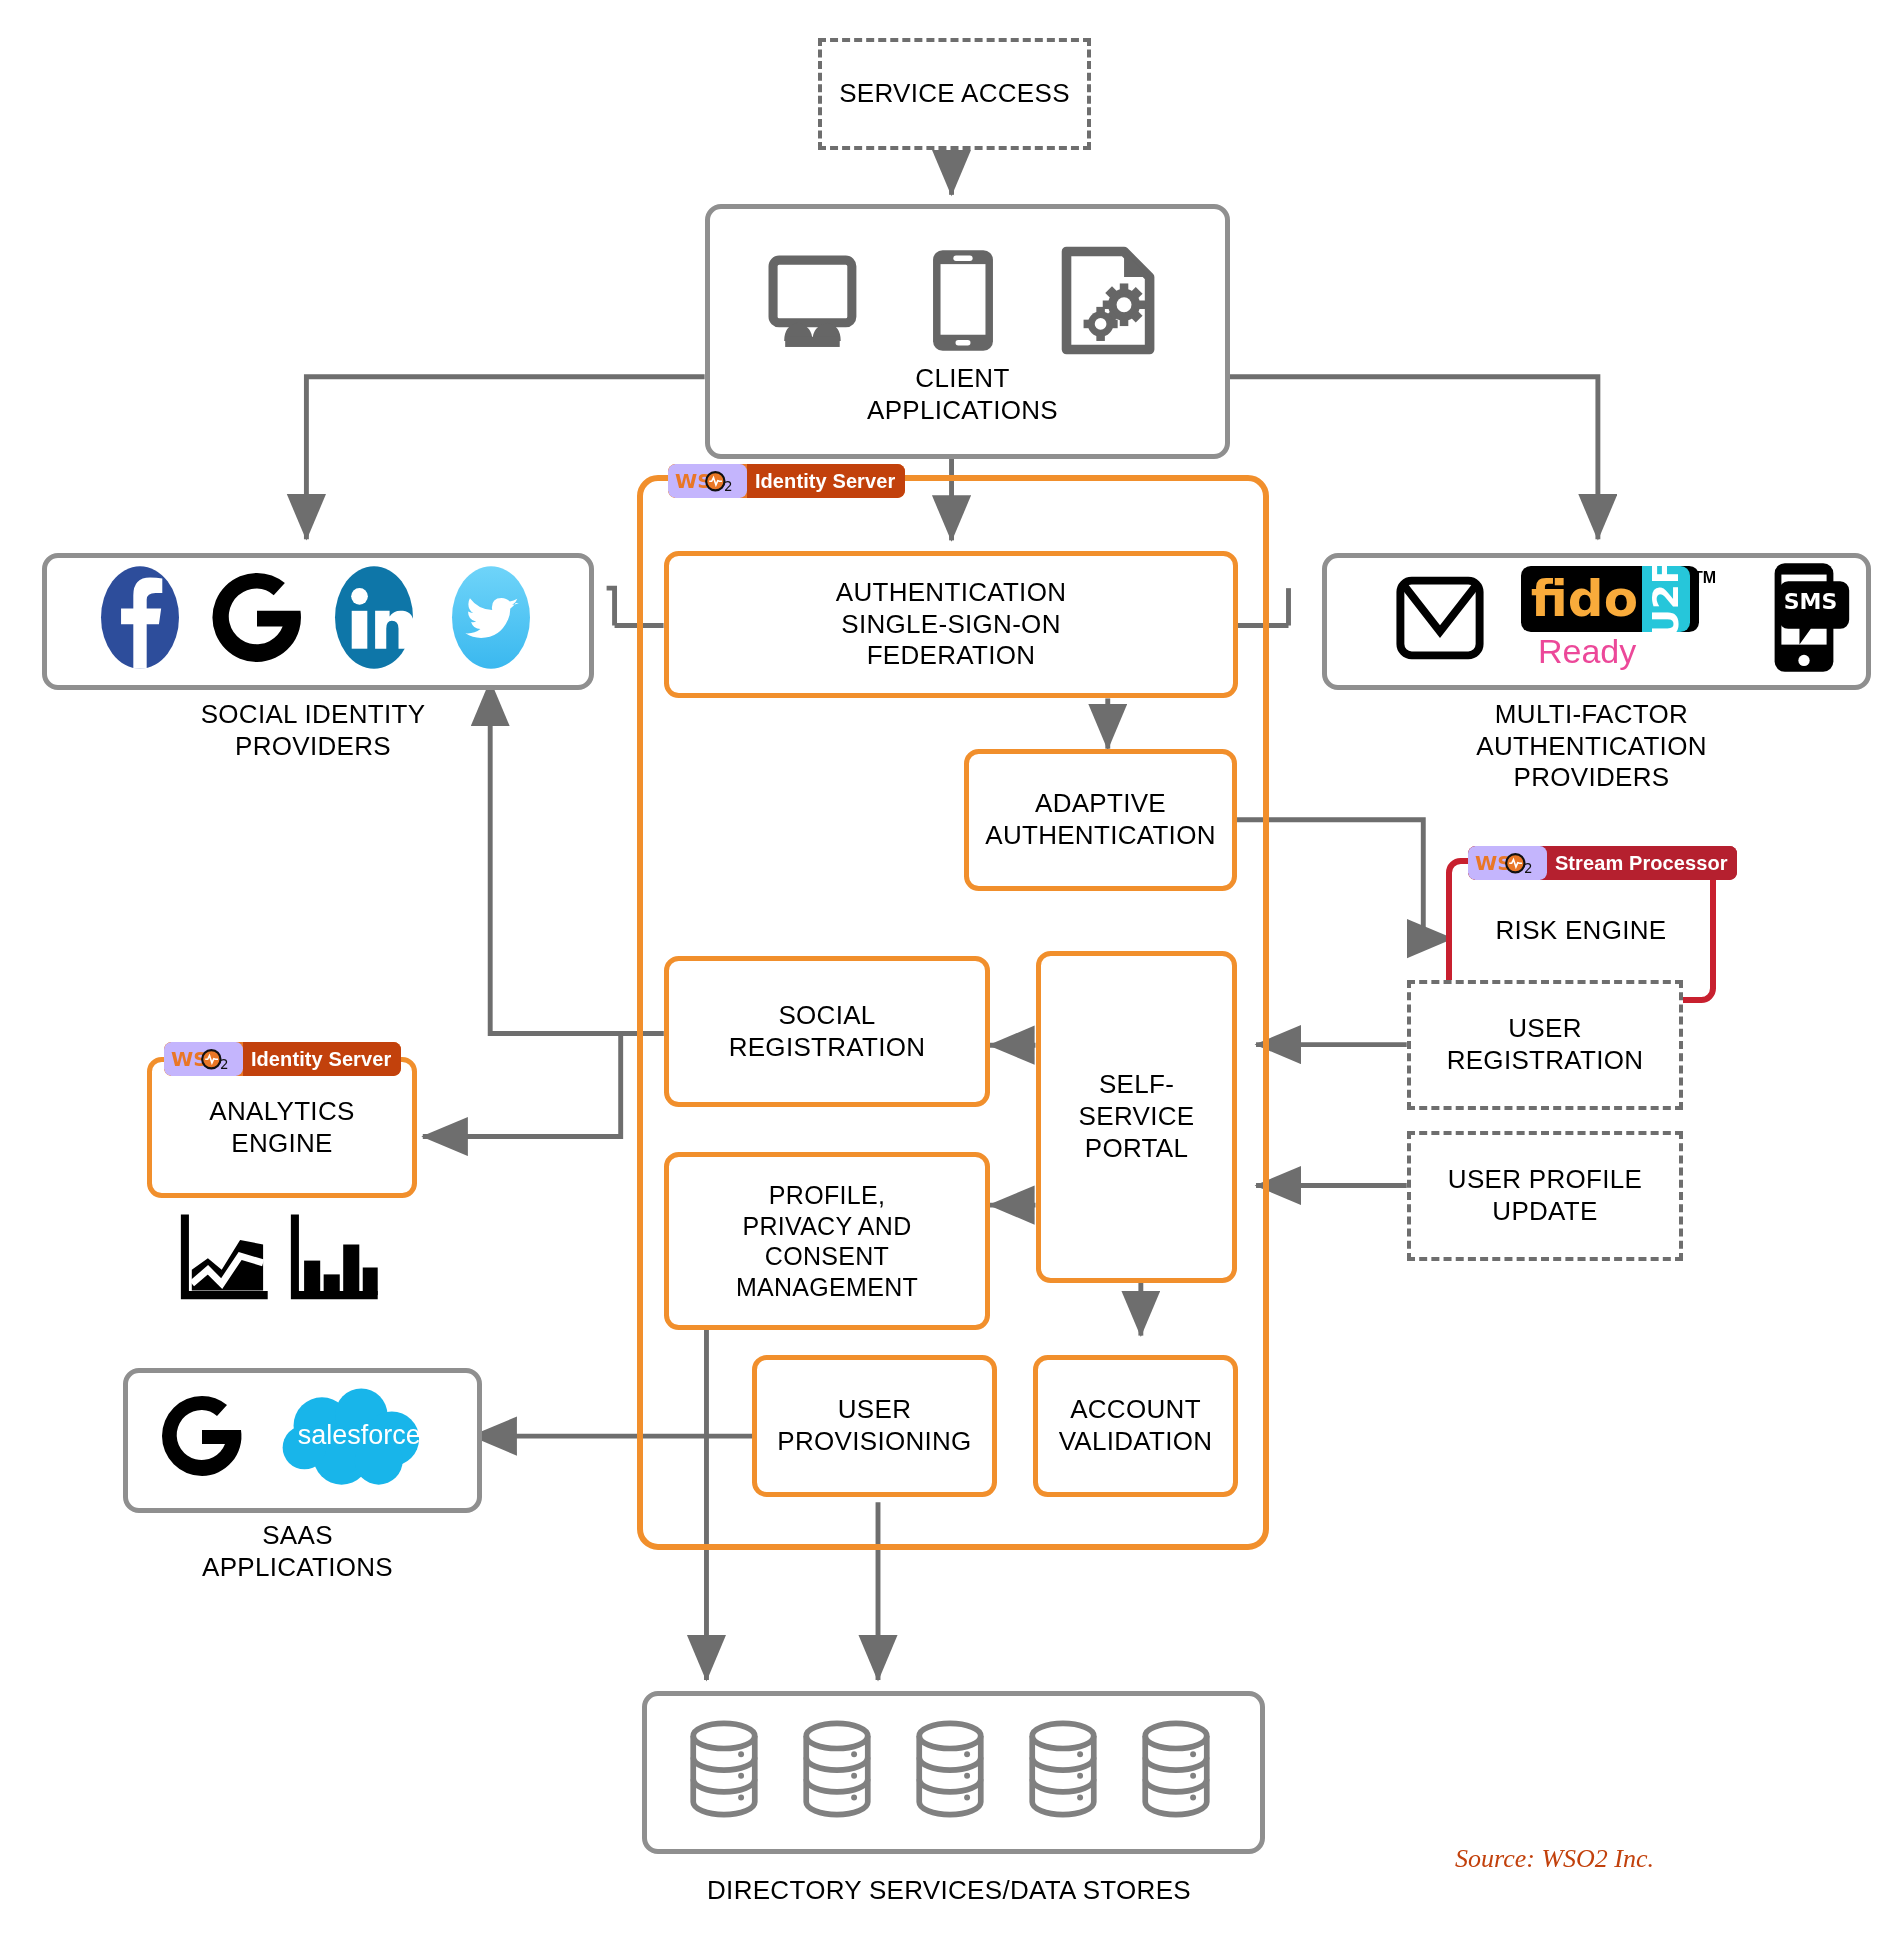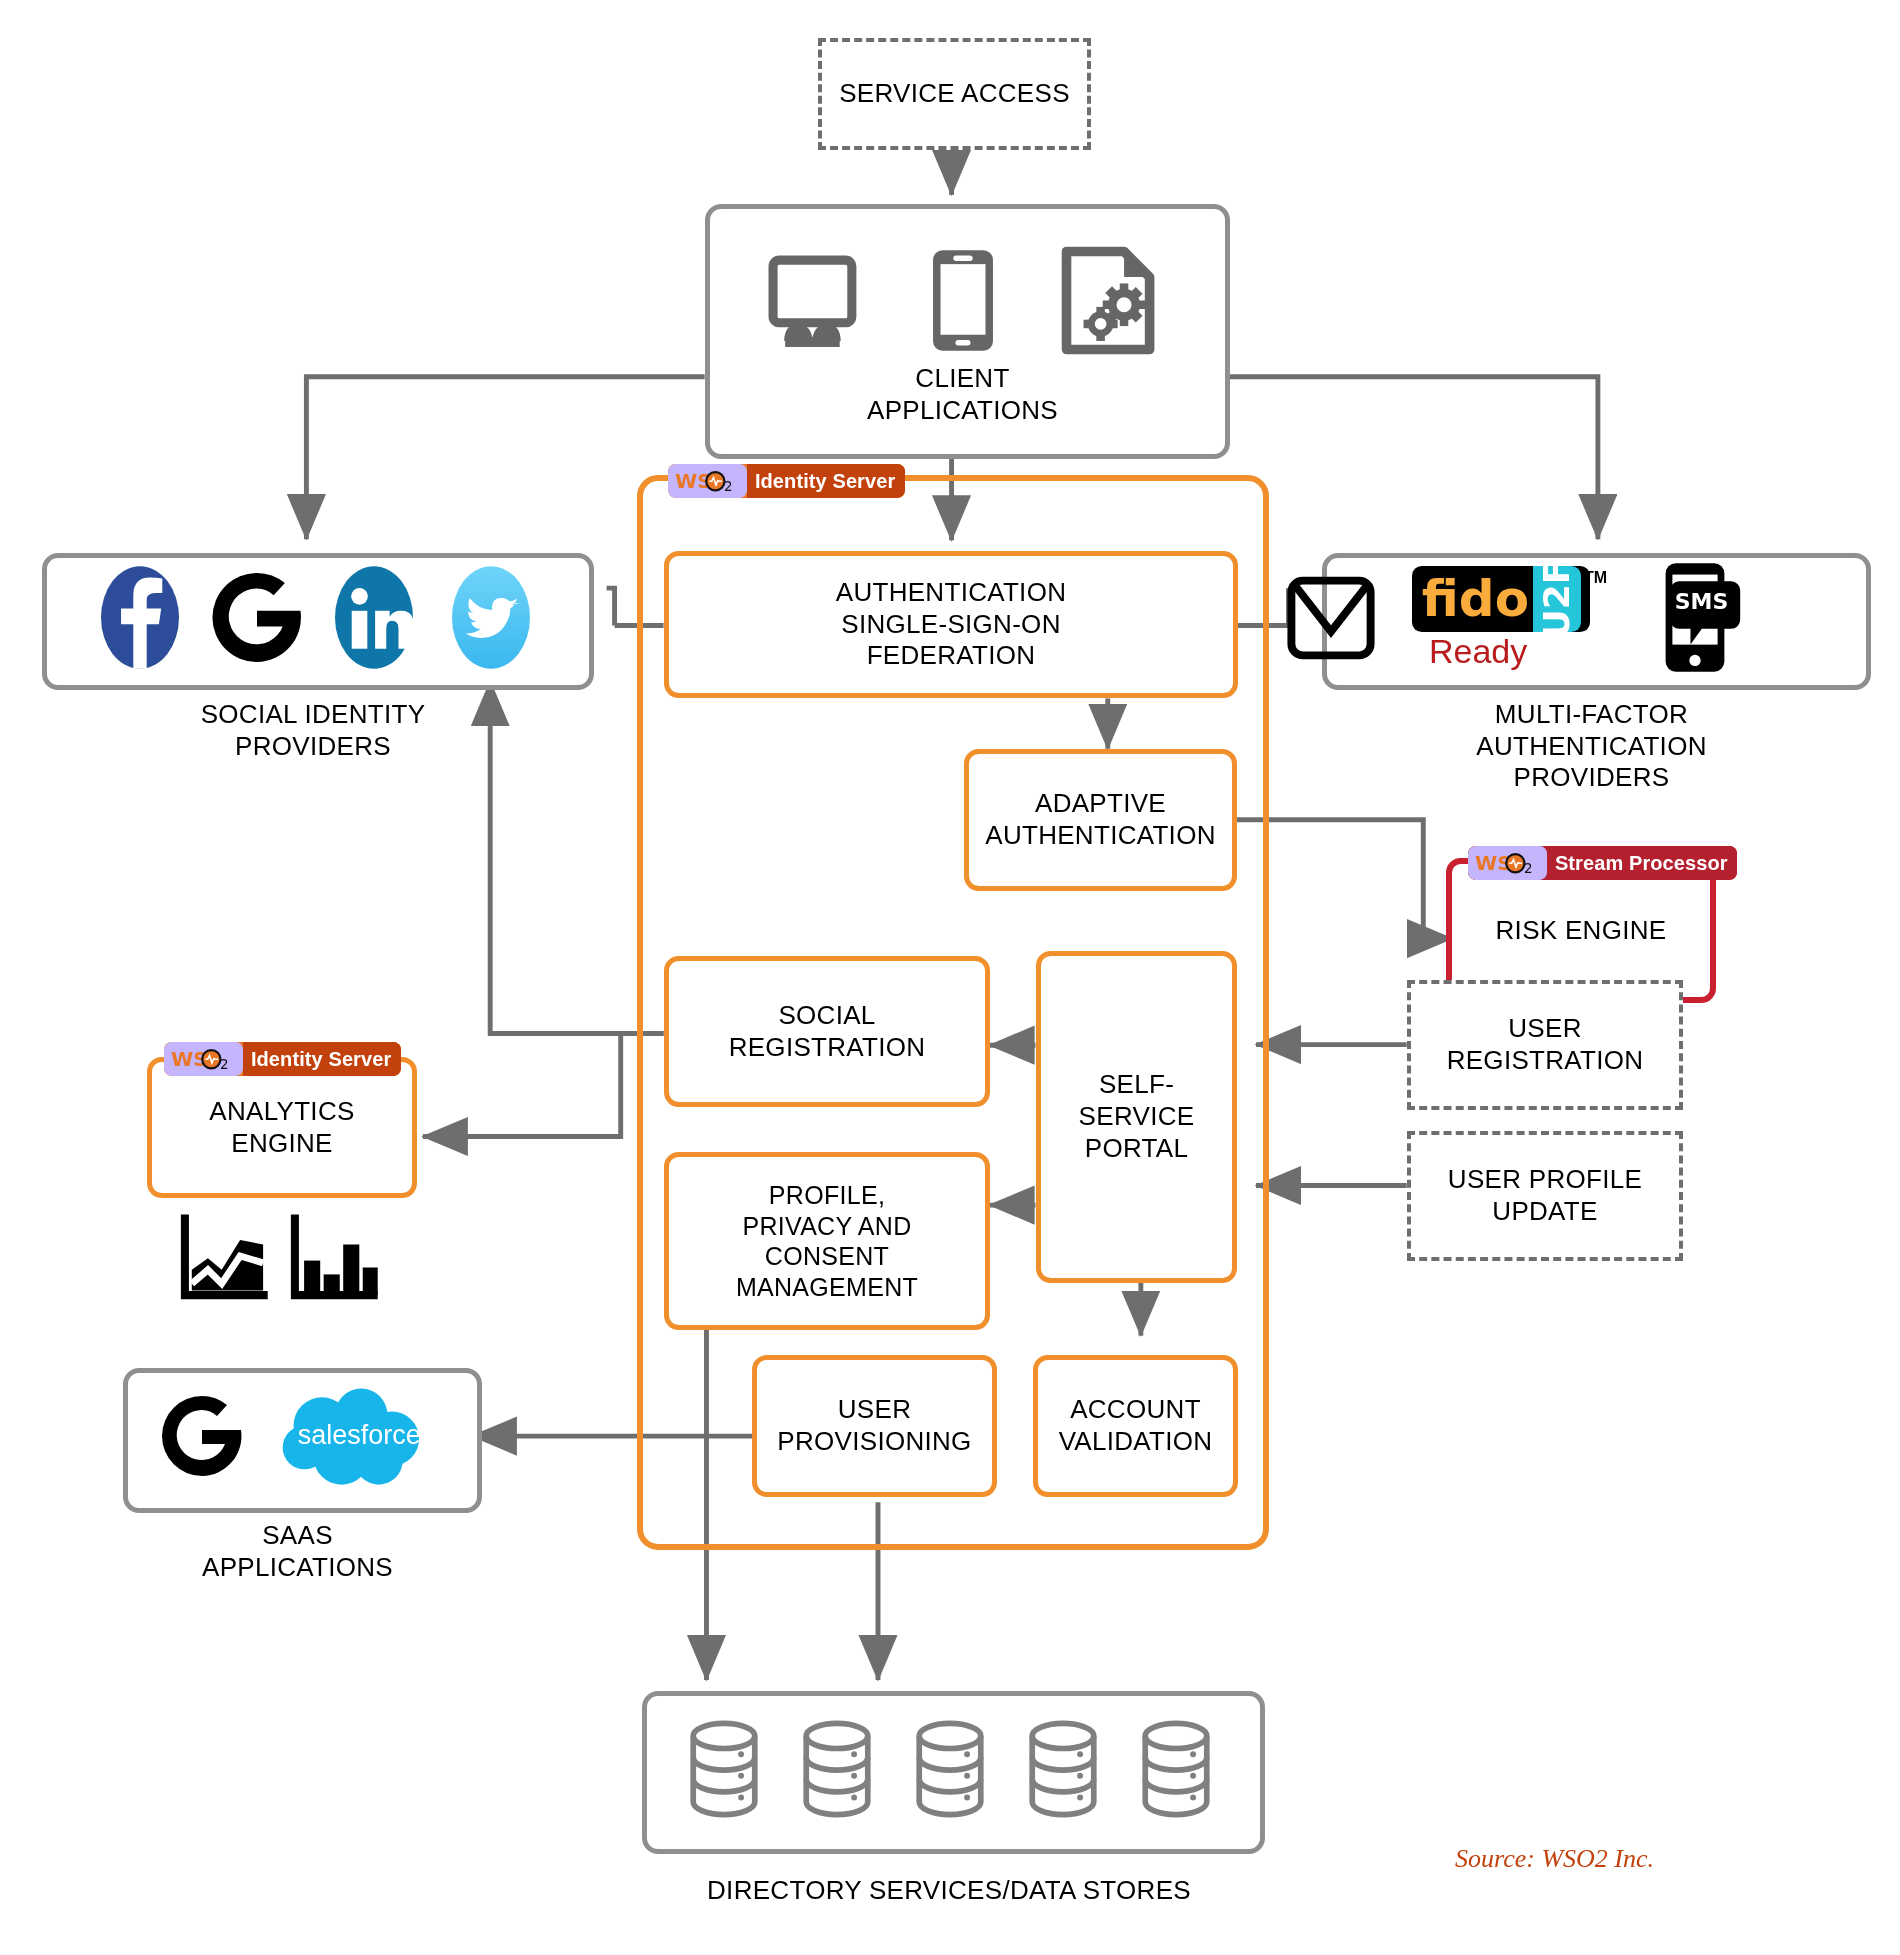--- a/index.html
+++ b/index.html
@@ -158,34 +158,34 @@
       </linearGradient>
         </defs>
       <ellipse cx="35" cy="46" rx="35" ry="46" fill="url(#tw)"></ellipse>
       <path d="M60 33 q-3 1.4 -6 1.7 q3.4 -2 4.6 -5.6 q-3.2 1.9 -6.7 2.6 q-3 -3.3 -7.5 -3.3 q-8.6 0 -8.6 8.6 q0 1.2 .3 2.3 q-12.7 -.6 -20 -10.6 q-1.4 2.4 -1.4 5.3 q0 5.4 4.4 7.9 q-2.5 -.1 -4.7 -1.3 v.1 q0 7.5 7.3 9.1 q-1.3 .4 -2.7 .4 q-1 0 -1.9 -.2 q2 6.2 8.4 6.4 q-5 3.9 -11.3 3.9 q-1.1 0 -2.2 -.1 q6.4 4.1 14.1 4.1 q16.9 0 24.2 -16.5 q1.9 -4.4 1.9 -8.5 v-1.2 q2.9 -2.1 5 -5.1z" fill="#fff"></path>
     </svg>
   </div>
   <div class="lbl node-txt" style="left:42px;top:699px;width:542px;">SOCIAL IDENTITY
 PROVIDERS</div>
 
   <div class="grey-box" style="position:absolute;left:1322px;top:553px;width:539px;height:127px;"></div>
-  <div style="position:absolute;left:1268px;top:561px;width:490px;height:113px;display:flex;align-items:center;justify-content:space-around;text-decoration:underline;">
+  <div style="position:absolute;left:1377px;top:561px;width:490px;height:113px;display:flex;align-items:center;justify-content:space-around;text-decoration:underline;">
     <svg width="92" height="86" viewBox="0 0 80 76">
       <rect x="5" y="5" width="70" height="66" rx="10" fill="none" stroke="#000" stroke-width="7"></rect>
       <path d="M8 9 L40 50 L72 9" fill="none" stroke="#000" stroke-width="7"></path>
     </svg>
     <div style="position:relative;width:202px;height:116px;">
       <div style="position:absolute;left:0;top:6.1px;width:178px;height:66px;background:#000;border-radius:9.8px;display:flex;align-items:center;">
         <span style="font-family:'DejaVu Sans',sans-serif;font-weight:bold;font-size:50px;color:#f9ab3b;padding-left:9.8px;line-height:1;">fido</span>
       </div>
       <div style="position:absolute;left:121px;top:6.1px;width:48px;height:66px;background:#26c6da;border-radius:0 9.8px 9.8px 0;display:flex;align-items:center;justify-content:center;">
         <span style="font-family:'DejaVu Sans',sans-serif;font-weight:bold;font-size:36px;color:#fff;transform:rotate(-90deg);line-height:1;">U2F</span>
       </div>
       <span style="position:absolute;left:172px;top:9.8px;font-size:16px;font-weight:bold;">TM</span>
-      <span style="position:absolute;left:17px;top:72px;font-size:34px;color:#b91c1c;">Ready</span>
+      <span style="position:absolute;left:17px;top:72px;font-size:34px;color:#ec4899;">Ready</span>
     </div>
     <div style="position:relative;width:92px;height:113px;">
       <svg width="92" height="113" viewBox="0 0 80 100">
         <rect x="14" y="2" width="52" height="96" rx="9" fill="#000"></rect>
         <rect x="20" y="12" width="40" height="62" fill="#fff"></rect>
         <circle cx="40" cy="88" r="5" fill="#fff"></circle>
         <path d="M26 18 h46 a8 8 0 0 1 8 8 v26 a8 8 0 0 1 -8 8 h-26 l-10 14 v-14 h-10 a8 8 0 0 1 -8 -8 v-26 a8 8 0 0 1 8 -8z" fill="#000"></path>
       </svg>
       <span style="position:absolute;left:26px;top:28px;color:#fff;font-weight:bold;font-size:22px;font-family:'DejaVu Sans',sans-serif;">SMS</span>
     </div>

